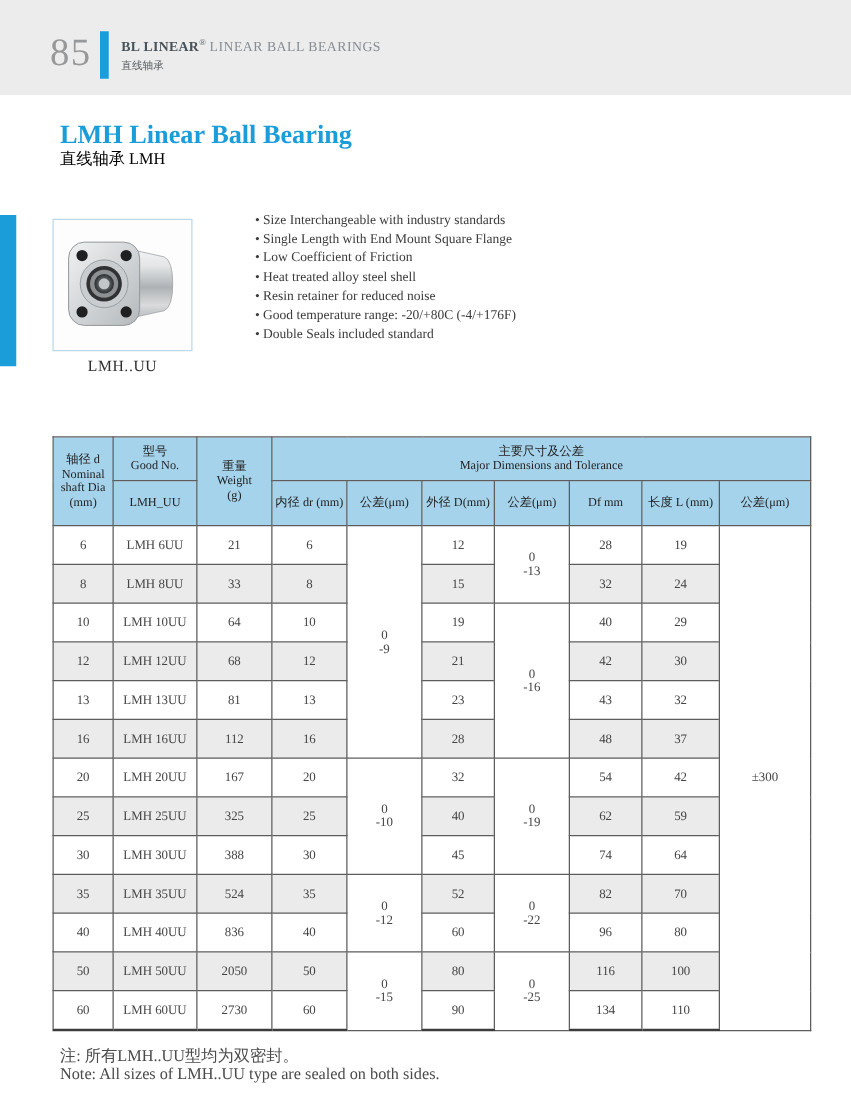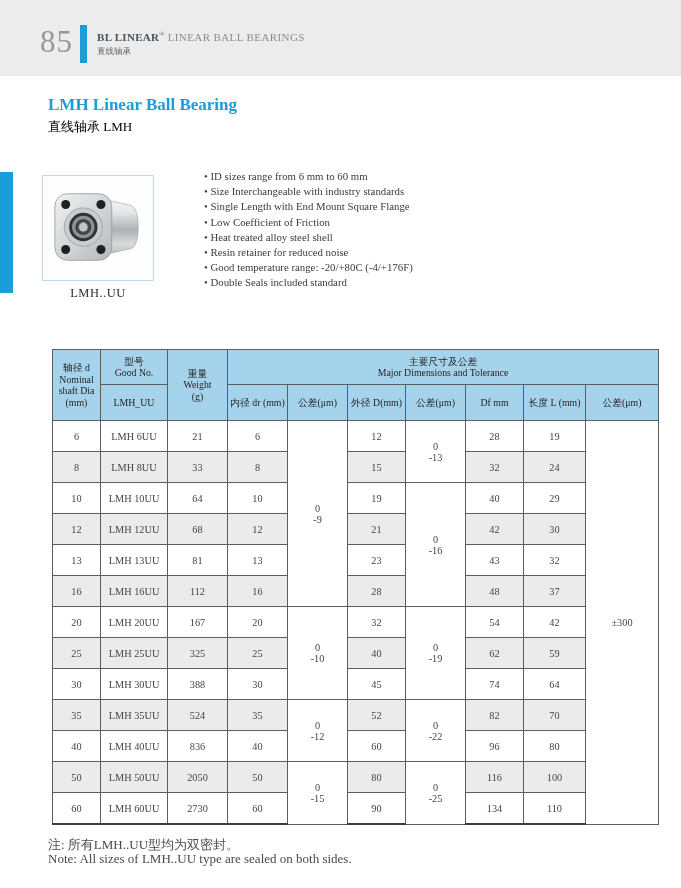--- a/index.html
+++ b/index.html
@@ -12,35 +12,35 @@
   .topband-inner{position:absolute;left:40px;top:25px;display:flex;align-items:flex-start;}
   .page-number{font-size:31px;line-height:34px;font-weight:300;color:#97989a;letter-spacing:1px;}
   .brand-bar{width:7px;height:38px;background:#1b9dd9;margin:0 10px 0 7px;}
   .brand-block{padding-top:3px;}
   .brand-line1{font-size:11px;line-height:13px;white-space:nowrap;}
   .brand-name{font-weight:bold;color:#47525a;letter-spacing:.3px;}
   .brand-reg{font-size:7px;vertical-align:super;color:#47525a;}
   .brand-tagline{color:#878d93;letter-spacing:.4px;margin-left:3px;font-weight:400;margin-top:36px;}
   .brand-cn{font-size:8.5px;color:#5c6166;margin-top:2px;}
   
-  .title-en{position:absolute;left:48px;top:95px;font-size:17px;font-weight:bold;color:#1b9dd9;}
+  .title-en{position:absolute;left:48px;top:95px;font-size:21px;font-weight:bold;color:#1b9dd9;}
   .title-cn{position:absolute;left:48px;top:118px;font-size:13px;color:#000000;}
   
   .side-tab{position:absolute;left:0;top:172px;width:13px;height:121px;background:#1b9dd9;}
   
   .figure-box{position:absolute;left:42px;top:175px;width:110px;height:104px;background:#fdfdfd;
     border:1px solid #bcd9ea;display:flex;align-items:center;justify-content:center;}
   .figure-caption{position:absolute;left:42px;top:286px;width:112px;text-align:center;
     font-size:12.5px;color:#2e2e2e;letter-spacing:.5px;}
   
   .features{position:absolute;left:204px;top:169px;margin:0;padding:0;list-style:none;}
   .features li{font-size:10.8px;line-height:15.2px;color:#3b3b3b;white-space:nowrap;}
   .features li::before{content:"\2022\00a0";color:#3b3b3b;}
   
-  .spec-table{position:absolute;left:52px;top:349px;border-collapse:collapse;table-layout:fixed;
+  .spec-table{position:absolute;left:42px;top:349px;border-collapse:collapse;table-layout:fixed;
     width:606px;}
   .spec-table th,.spec-table td{border:1px solid #5d5d5d;padding:0 1px;text-align:center;
     vertical-align:middle;font-weight:normal;}
   .spec-table thead th{background:#a6d3ec;color:#222;font-size:9.8px;line-height:11.5px;}
   .spec-table thead tr:nth-child(1) th{height:34px;}
   .spec-table thead tr:nth-child(2) th{height:35px;}
   .spec-table tbody td{height:30px;font-size:10.3px;color:#454545;background:#ffffff;}
   .spec-table tbody tr.alt td{background:#ebebeb;}
   .spec-table tbody tr.alt td.span-cell,.spec-table tbody td.span-cell{background:#ffffff;}
   .pre{white-space:pre-line;}
@@ -100,21 +100,20 @@
       <circle cx="35" cy="45" r="19.5" fill="#c9cdcf" stroke="#8f969a" stroke-width="0.7"></circle>
       <circle cx="35" cy="45" r="14.5" fill="#2f3133"></circle>
       <circle cx="35" cy="45" r="11.5" fill="#8c9092"></circle>
       <circle cx="35" cy="45" r="8" fill="url(#bore)"></circle>
       <circle cx="35" cy="45" r="4.5" fill="#c3c6c8"></circle>
     </svg>
   </div>
   <div class="figure-caption">LMH..UU</div>
 
   <ul class="features">
-    <li>ID sizes range from 6 mm to 60 mm</li>
     <li>Size Interchangeable with industry standards</li>
     <li>Single Length with End Mount Square Flange</li>
     <li>Low Coefficient of Friction</li>
     <li>Heat treated alloy steel shell</li>
     <li>Resin retainer for reduced noise</li>
     <li>Good temperature range: -20/+80C (-4/+176F)</li>
     <li>Double Seals included standard</li>
   </ul>
 
   <table class="spec-table">

